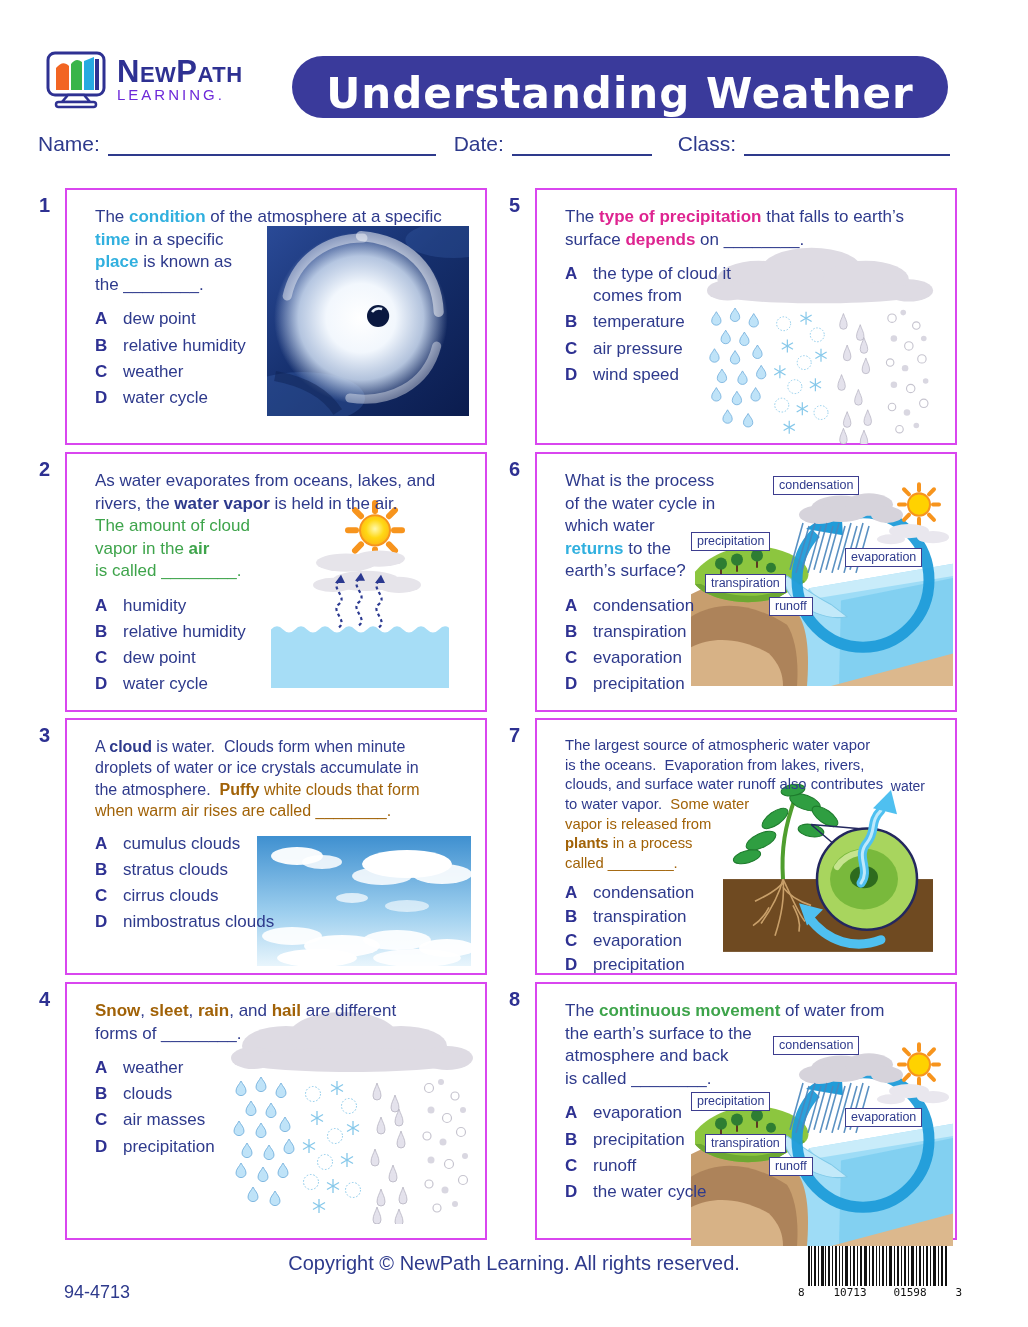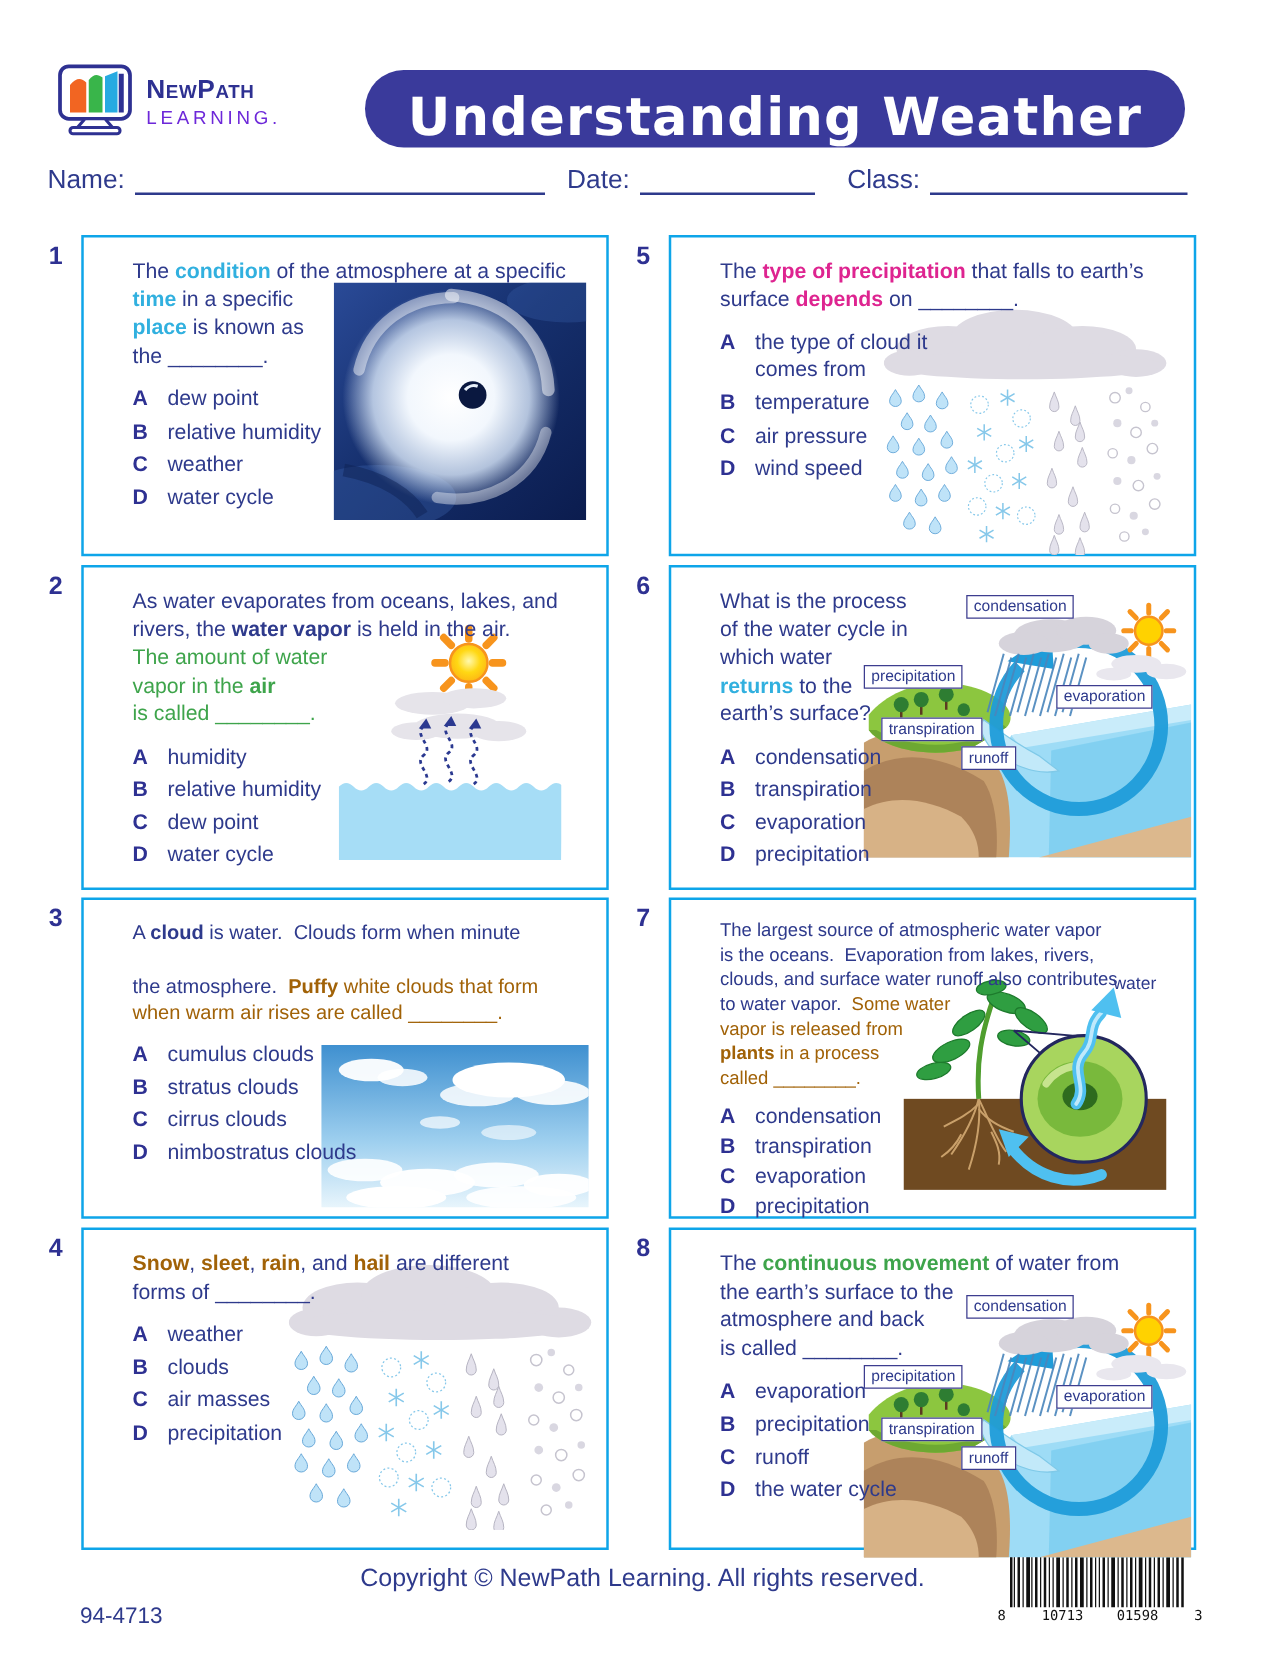--- a/index.html
+++ b/index.html
@@ -1,21 +1,21 @@
 <!DOCTYPE html>
 <html><head>
 <meta charset="utf-8">
 <style>
   html,body{margin:0;padding:0;background:#fff;}
   .page{position:relative;width:1028px;height:1327px;background:#fff;overflow:hidden;
         font-family:"Liberation Sans",sans-serif;color:#2e3a8c;}
 
   
   .logo{position:absolute;left:44px;top:50px;display:flex;align-items:center;gap:9px;}
-  .logo-text .l1{font-size:21px;font-weight:bold;color:#2e3192;letter-spacing:.5px;font-variant:small-caps;line-height:30px;}
+  .logo-text .l1{font-size:31px;font-weight:bold;color:#2e3192;letter-spacing:.5px;font-variant:small-caps;line-height:30px;}
   .logo-text .l2{font-size:15px;font-weight:normal;color:#6d28d9;letter-spacing:3px;line-height:16px;}
   .banner{position:absolute;left:292px;top:56px;width:656px;height:62px;background:#3a3a9b;border-radius:32px;
           display:flex;align-items:flex-end;justify-content:center;}
   .banner span{color:#fff;font-weight:bold;font-size:42px;font-family:"DejaVu Sans",sans-serif;letter-spacing:1px;}
 
   .fields{position:absolute;left:38px;top:132px;width:912px;display:flex;align-items:flex-end;
           font-size:21px;color:#2e3a8c;}
   .blank{display:inline-block;border-bottom:2px solid #2e3a8c;height:22px;}
   .blank.name{width:328px;margin:0 18px 0 8px;}
   .blank.date{width:140px;margin:0 26px 0 8px;}
@@ -25,22 +25,22 @@
   .question{position:absolute;width:422px;}
   #q1{left:65px;top:188px;height:257px;}
   #q2{left:65px;top:452px;height:260px;}
   #q3{left:65px;top:718px;height:257px;}
   #q4{left:65px;top:982px;height:258px;}
   #q5{left:535px;top:188px;height:257px;}
   #q6{left:535px;top:452px;height:260px;}
   #q7{left:535px;top:718px;height:257px;}
   #q8{left:535px;top:982px;height:258px;}
   .qnum{position:absolute;left:-26px;top:6px;font-size:20px;font-weight:bold;color:#2e3192;}
-  .qbox{position:absolute;inset:0;border:2px solid #0ea5e9;background:#fff;box-sizing:border-box;
-        padding:16px 18px 10px 39px;}
+  .qbox{position:absolute;inset:0;border:2px solid #d946ef;background:#fff;box-sizing:border-box;
+        padding:16px 18px 10px 28px;}
   .qtext{margin:0 0 12px 0;font-size:17px;line-height:1.33;position:relative;z-index:2;}
   #q3 .qtext{font-size:16px;}
   #q7 .qtext{font-size:14.8px;margin-bottom:8px;}
   .b{font-weight:bold;}
   .c-cyan{color:#31b0df;}
   .c-green{color:#3ea44b;}
   .c-orange{color:#a16207;}
   .c-magenta{color:#de2490;}
   .opts{position:relative;z-index:2;}
   .opt{display:flex;margin:4px 0;font-size:17px;line-height:1.3;}
@@ -166,21 +166,21 @@
           </div>
       </div>
     </div>
   </div>
 
   <div class="question" id="q2">
     <div class="qnum">2</div>
     <div class="qbox">
       <p class="qtext"><span>As water evaporates from oceans, lakes, and</span><br>
       <span>rivers, the </span><span class="b">water vapor</span><span> is held in the air.</span><br>
-      <span class="c-green">The amount of water</span><br>
+      <span class="c-green">The amount of cloud</span><br>
       <span class="c-green">vapor in the </span><span class="c-green b">air</span><br>
       <span class="c-green">is called ________.</span></p>
       <div class="qimg">
         <svg viewBox="0 0 178 186" preserveAspectRatio="none">
           <defs>
             <radialGradient id="sun2" cx="50%" cy="45%" r="55%">
               <stop offset="0" stop-color="#fff9ae"></stop>
                 <stop offset="0.55" stop-color="#ffd814"></stop>
                 <stop offset="1" stop-color="#fdb813"></stop>
             </radialGradient>
@@ -234,21 +234,21 @@
             <span class="otext">water cycle</span>
           </div>
       </div>
     </div>
   </div>
 
   <div class="question" id="q3">
     <div class="qnum">3</div>
     <div class="qbox">
       <p class="qtext"><span>A </span><span class="b">cloud</span><span> is water.&nbsp; Clouds form when minute</span><br>
-      <br>
+      <span>droplets of water or ice crystals accumulate in</span><br>
       <span>the atmosphere.&nbsp; </span><span class="c-orange b">Puffy</span><span class="c-orange"> white clouds that form</span><br>
       <span class="c-orange">when warm air rises are called ________.</span></p>
       <div class="qimg">
         <svg viewBox="0 0 214 130" preserveAspectRatio="none">
           <defs>
             <linearGradient id="sky" x1="0" y1="0" x2="0" y2="1">
               <stop offset="0" stop-color="#3f90d0"></stop>
                 <stop offset="0.6" stop-color="#9fd0ef"></stop>
                 <stop offset="1" stop-color="#e8f5fc"></stop>
             </linearGradient>

